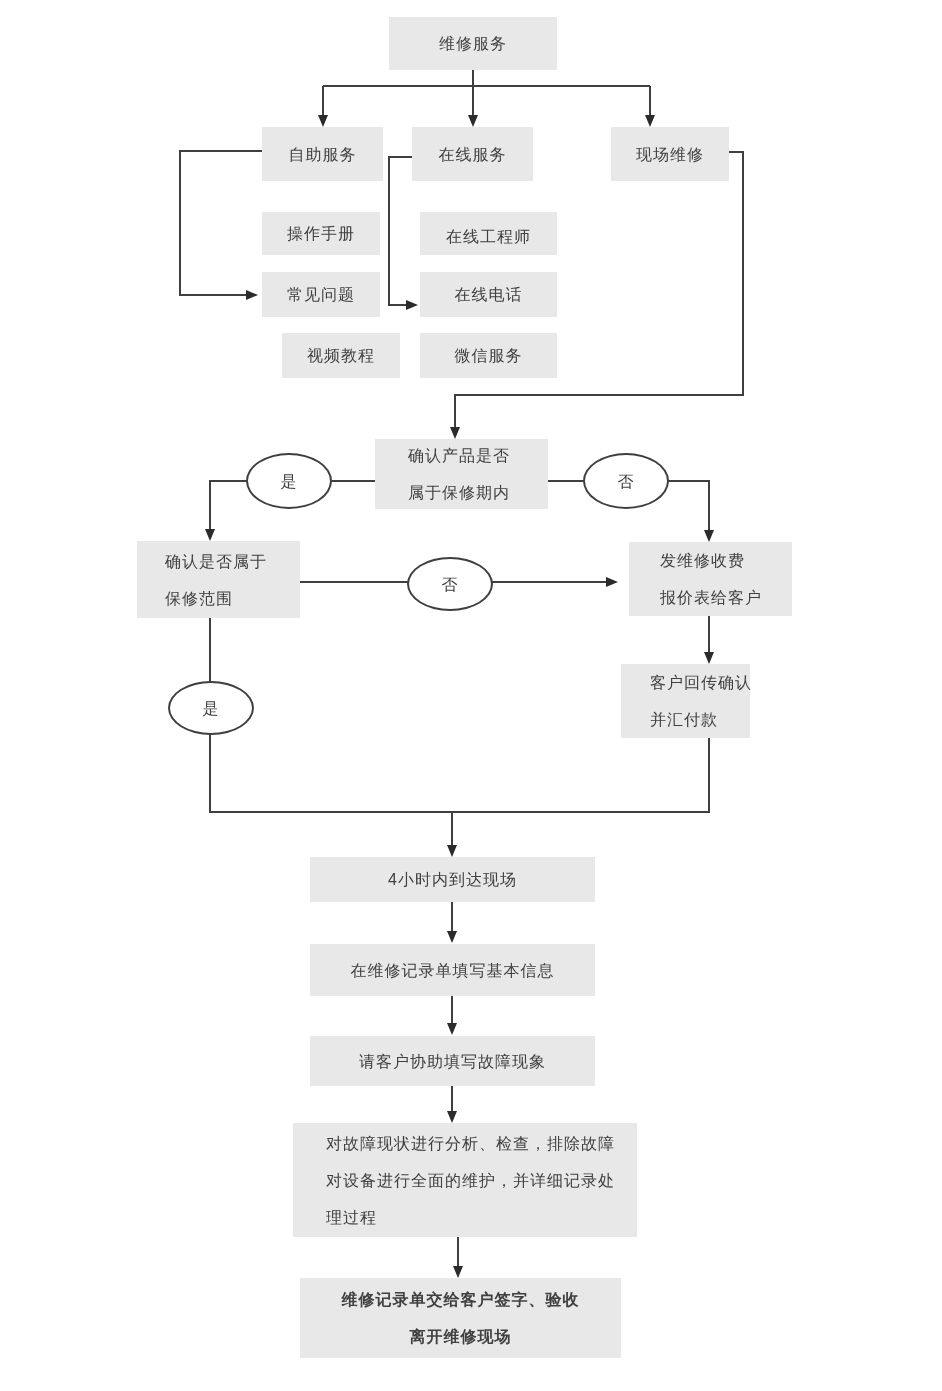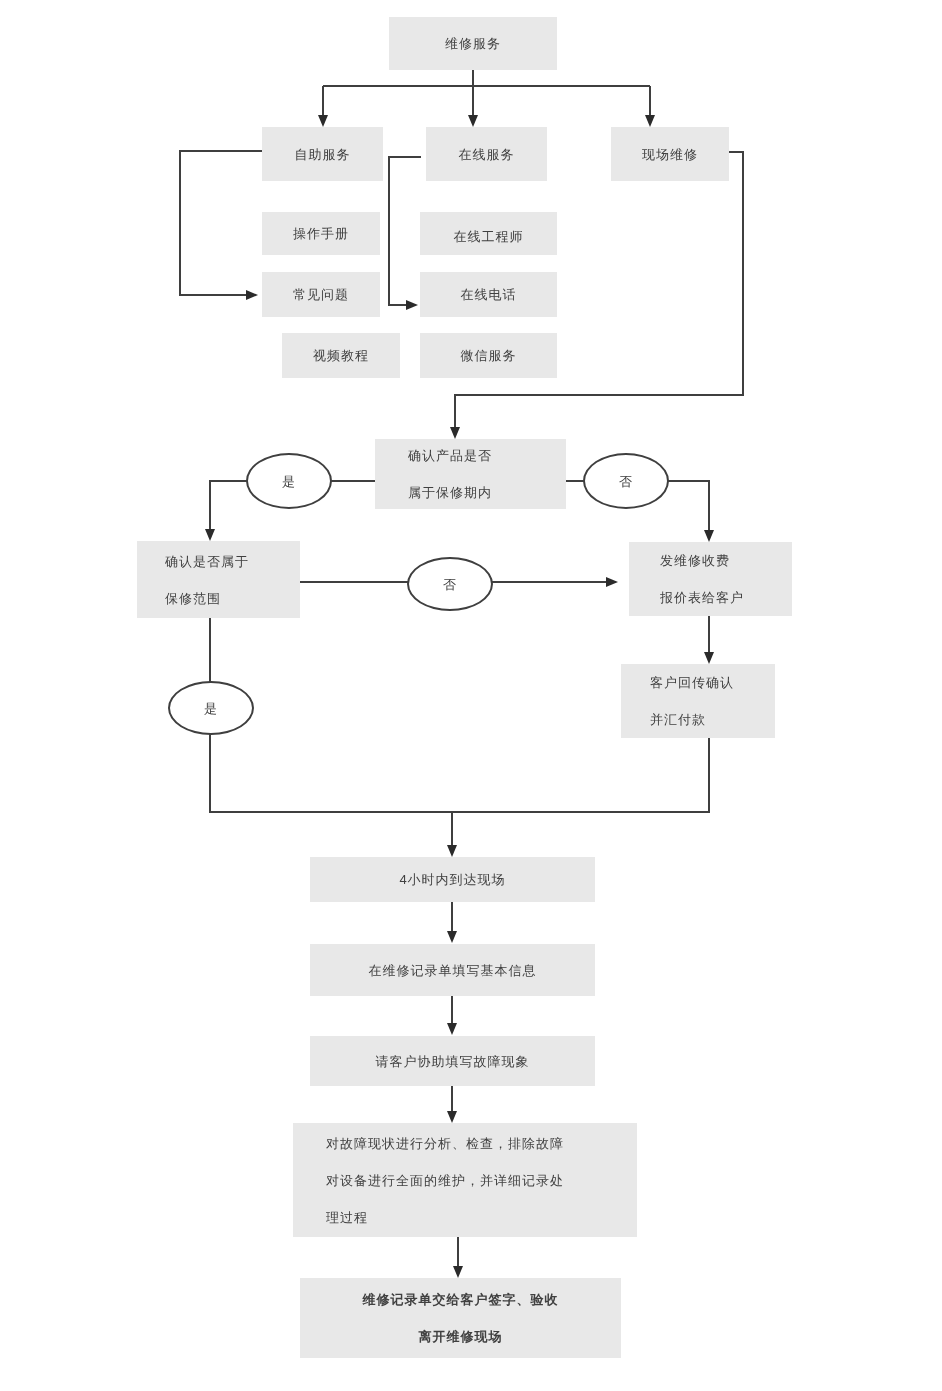--- a/index.html
+++ b/index.html
@@ -18,21 +18,21 @@
     position:absolute;
     left:0; top:0;
     z-index:1;
   }
   #nodes { position:absolute; left:0; top:0; width:100%; height:100%; z-index:2; }
   .node {
     position:absolute;
     box-sizing:border-box;
     background:var(--box-fill,#e8e8e8);
     color:var(--text-color,#404040);
-    font-size:13px;
+    font-size:16px;
     line-height:37px;
     display:flex;
     flex-direction:column;
     justify-content:center;
     align-items:center;
     text-align:center;
     letter-spacing:1px;
   }
   .node.left {
     align-items:flex-start;
@@ -100,21 +100,21 @@
     </g>
   </svg>
 
   <div id="nodes">
       <div class="node rect" style="left: 389px; top: 17px; width: 168px; height: 53px;">
         <div class="line">维修服务</div>
       </div>
       <div class="node rect" style="left: 262px; top: 127px; width: 121px; height: 54px;">
         <div class="line">自助服务</div>
       </div>
-      <div class="node rect" style="left: 426px; top: 127px; width: 121px; height: 54px;">
+      <div class="node rect" style="left: 412px; top: 127px; width: 121px; height: 54px;">
         <div class="line">在线服务</div>
       </div>
       <div class="node rect" style="left: 595px; top: 127px; width: 118px; height: 54px; margin-left: 16px;">
         <div class="line">现场维修</div>
       </div>
       <div class="node rect" style="left: 262px; top: 212px; width: 118px; height: 43px;">
         <div class="line">操作手册</div>
       </div>
       <div class="node rect" style="left: 262px; top: 272px; width: 118px; height: 45px;">
         <div class="line">常见问题</div>
@@ -124,42 +124,42 @@
       </div>
       <div class="node rect" style="left: 420px; top: 212px; width: 137px; height: 43px; justify-content: flex-end;">
         <div class="line">在线工程师</div>
       </div>
       <div class="node rect" style="left: 420px; top: 272px; width: 137px; height: 45px;">
         <div class="line">在线电话</div>
       </div>
       <div class="node rect" style="left: 420px; top: 333px; width: 137px; height: 45px;">
         <div class="line">微信服务</div>
       </div>
-      <div class="node rect left" style="left: 375px; top: 439px; width: 191px; height: 70px; padding-left: 33px;">
+      <div class="node rect left" style="left: 375px; top: 439px; width: 173px; height: 70px; padding-left: 33px;">
         <div class="line">确认产品是否</div>
         <div class="line">属于保修期内</div>
       </div>
       <div class="node ellipse" style="left: 246px; top: 453px; width: 86px; height: 56px;">
         <div class="line">是</div>
       </div>
       <div class="node ellipse" style="left: 583px; top: 453px; width: 86px; height: 56px;">
         <div class="line">否</div>
       </div>
       <div class="node rect left" style="left: 137px; top: 541px; width: 163px; height: 77px; padding-left: 28px;">
         <div class="line">确认是否属于</div>
         <div class="line">保修范围</div>
       </div>
       <div class="node ellipse" style="left: 407px; top: 557px; width: 86px; height: 54px;">
         <div class="line">否</div>
       </div>
       <div class="node rect left" style="left: 621px; top: 542px; width: 163px; height: 74px; padding-left: 31px; margin-left: 8px;">
         <div class="line">发维修收费</div>
         <div class="line">报价表给客户</div>
       </div>
-      <div class="node rect left" style="left: 621px; top: 664px; width: 154px; height: 74px; padding-left: 29px;">
+      <div class="node rect left" style="left: 621px; top: 664px; width: 129px; height: 74px; padding-left: 29px;">
         <div class="line">客户回传确认</div>
         <div class="line">并汇付款</div>
       </div>
       <div class="node ellipse" style="left: 168px; top: 681px; width: 86px; height: 54px;">
         <div class="line">是</div>
       </div>
       <div class="node rect" style="left: 310px; top: 857px; width: 285px; height: 45px;">
         <div class="line">4小时内到达现场</div>
       </div>
       <div class="node rect" style="left: 310px; top: 944px; width: 285px; height: 52px;">

